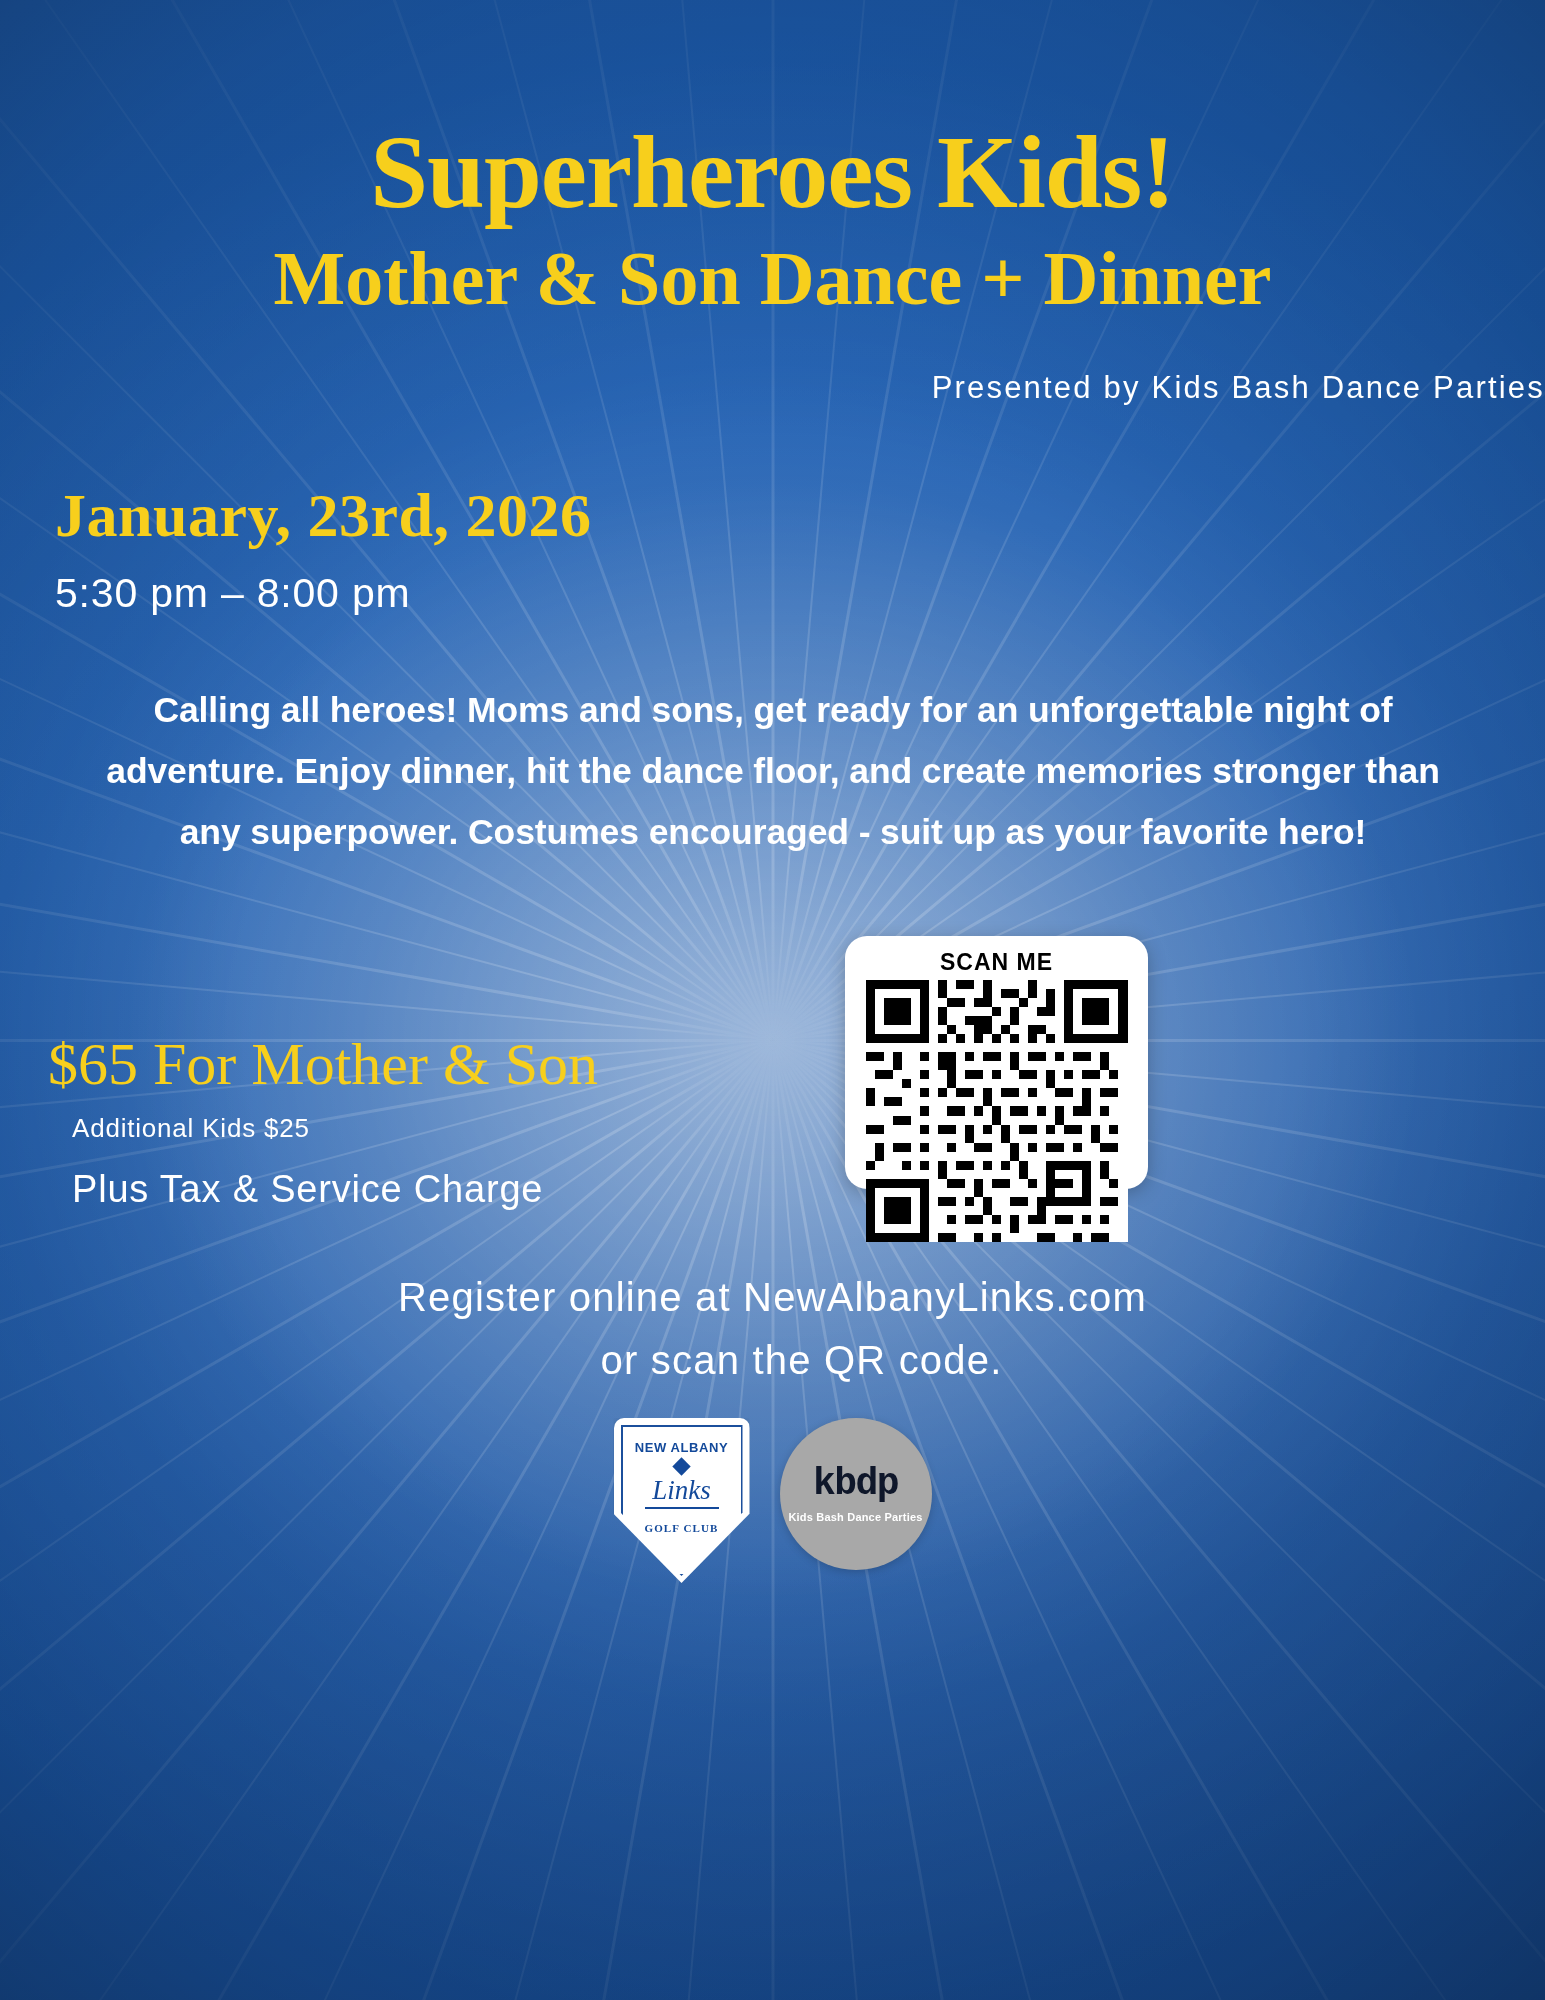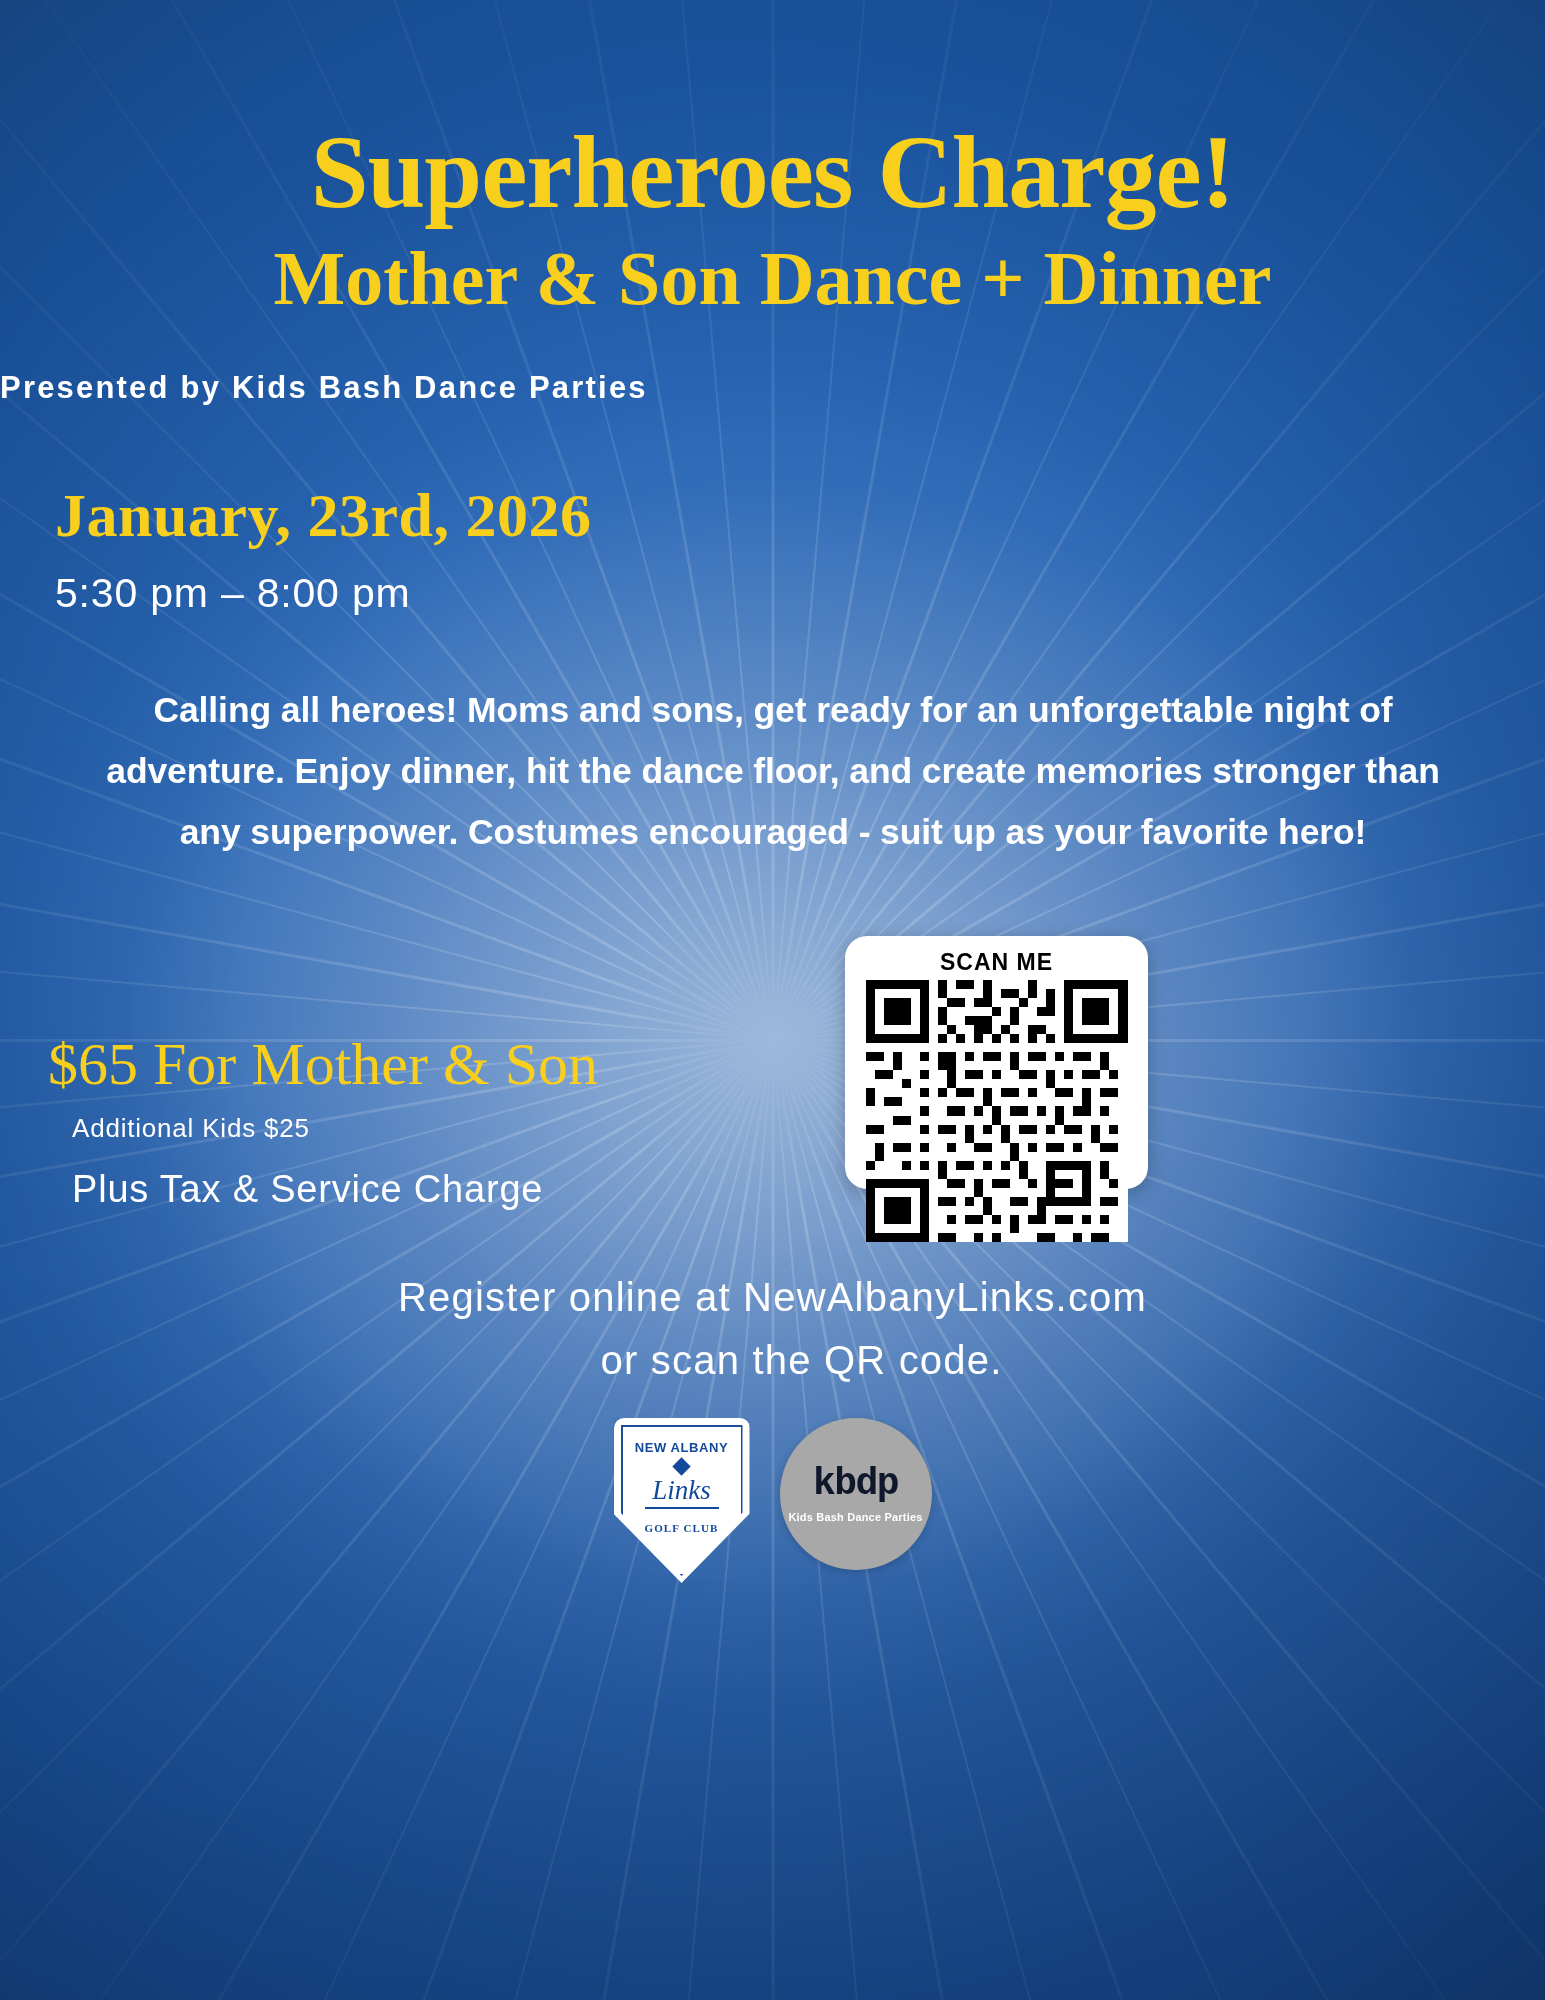--- a/index.html
+++ b/index.html
@@ -79,25 +79,25 @@
     font-weight: bold;
     font-size: 76px;
     line-height: 1.0;
     color: #f7cf1c;
   }
   .presented {
     position: absolute;
     top: 370px;
     left: 0;
     width: 100%;
-    text-align: left;
+    text-align: right;
     font-size: 31px;
     letter-spacing: 2.2px;
     color: #ffffff;
-    font-weight: 700;
+    font-weight: 400;
   }
 
   .date {
     position: absolute;
     top: 480px;
     left: 55px;
     font-family: "Liberation Serif", serif;
     font-weight: bold;
     font-size: 62px;
     color: #f7cf1c;
@@ -382,21 +382,21 @@
       <div class="ray" style="transform: rotate(335deg); height:1.5px; margin-top:-0.75px;"></div>
       <div class="ray" style="transform: rotate(340deg); height:3px; margin-top:-1.5px;"></div>
       <div class="ray" style="transform: rotate(345deg); height:1.5px; margin-top:-0.75px;"></div>
       <div class="ray" style="transform: rotate(350deg); height:3px; margin-top:-1.5px;"></div>
       <div class="ray" style="transform: rotate(355deg); height:1.5px; margin-top:-0.75px;"></div>
     </div>
   <div class="vignette"></div>
 
   <div class="content">
 
-    <div class="title">Superheroes Charge!</div>
+    <div class="title">Superheroes Kids!</div>
     <div class="subtitle">Mother &amp; Son Dance + Dinner</div>
     <div class="presented">Presented by Kids Bash Dance Parties</div>
 
     <div class="date">January, 23rd, 2026</div>
     <div class="time">5:30 pm – 8:00 pm</div>
 
     <div class="body-copy">Calling all heroes! Moms and sons, get ready for an unforgettable night of adventure. Enjoy dinner, hit the dance floor, and create memories stronger than any superpower. Costumes encouraged - suit up as your favorite hero!</div>
 
     <div class="price">$65 For Mother &amp; Son</div>
     <div class="price-note-1">Additional Kids $25</div>

